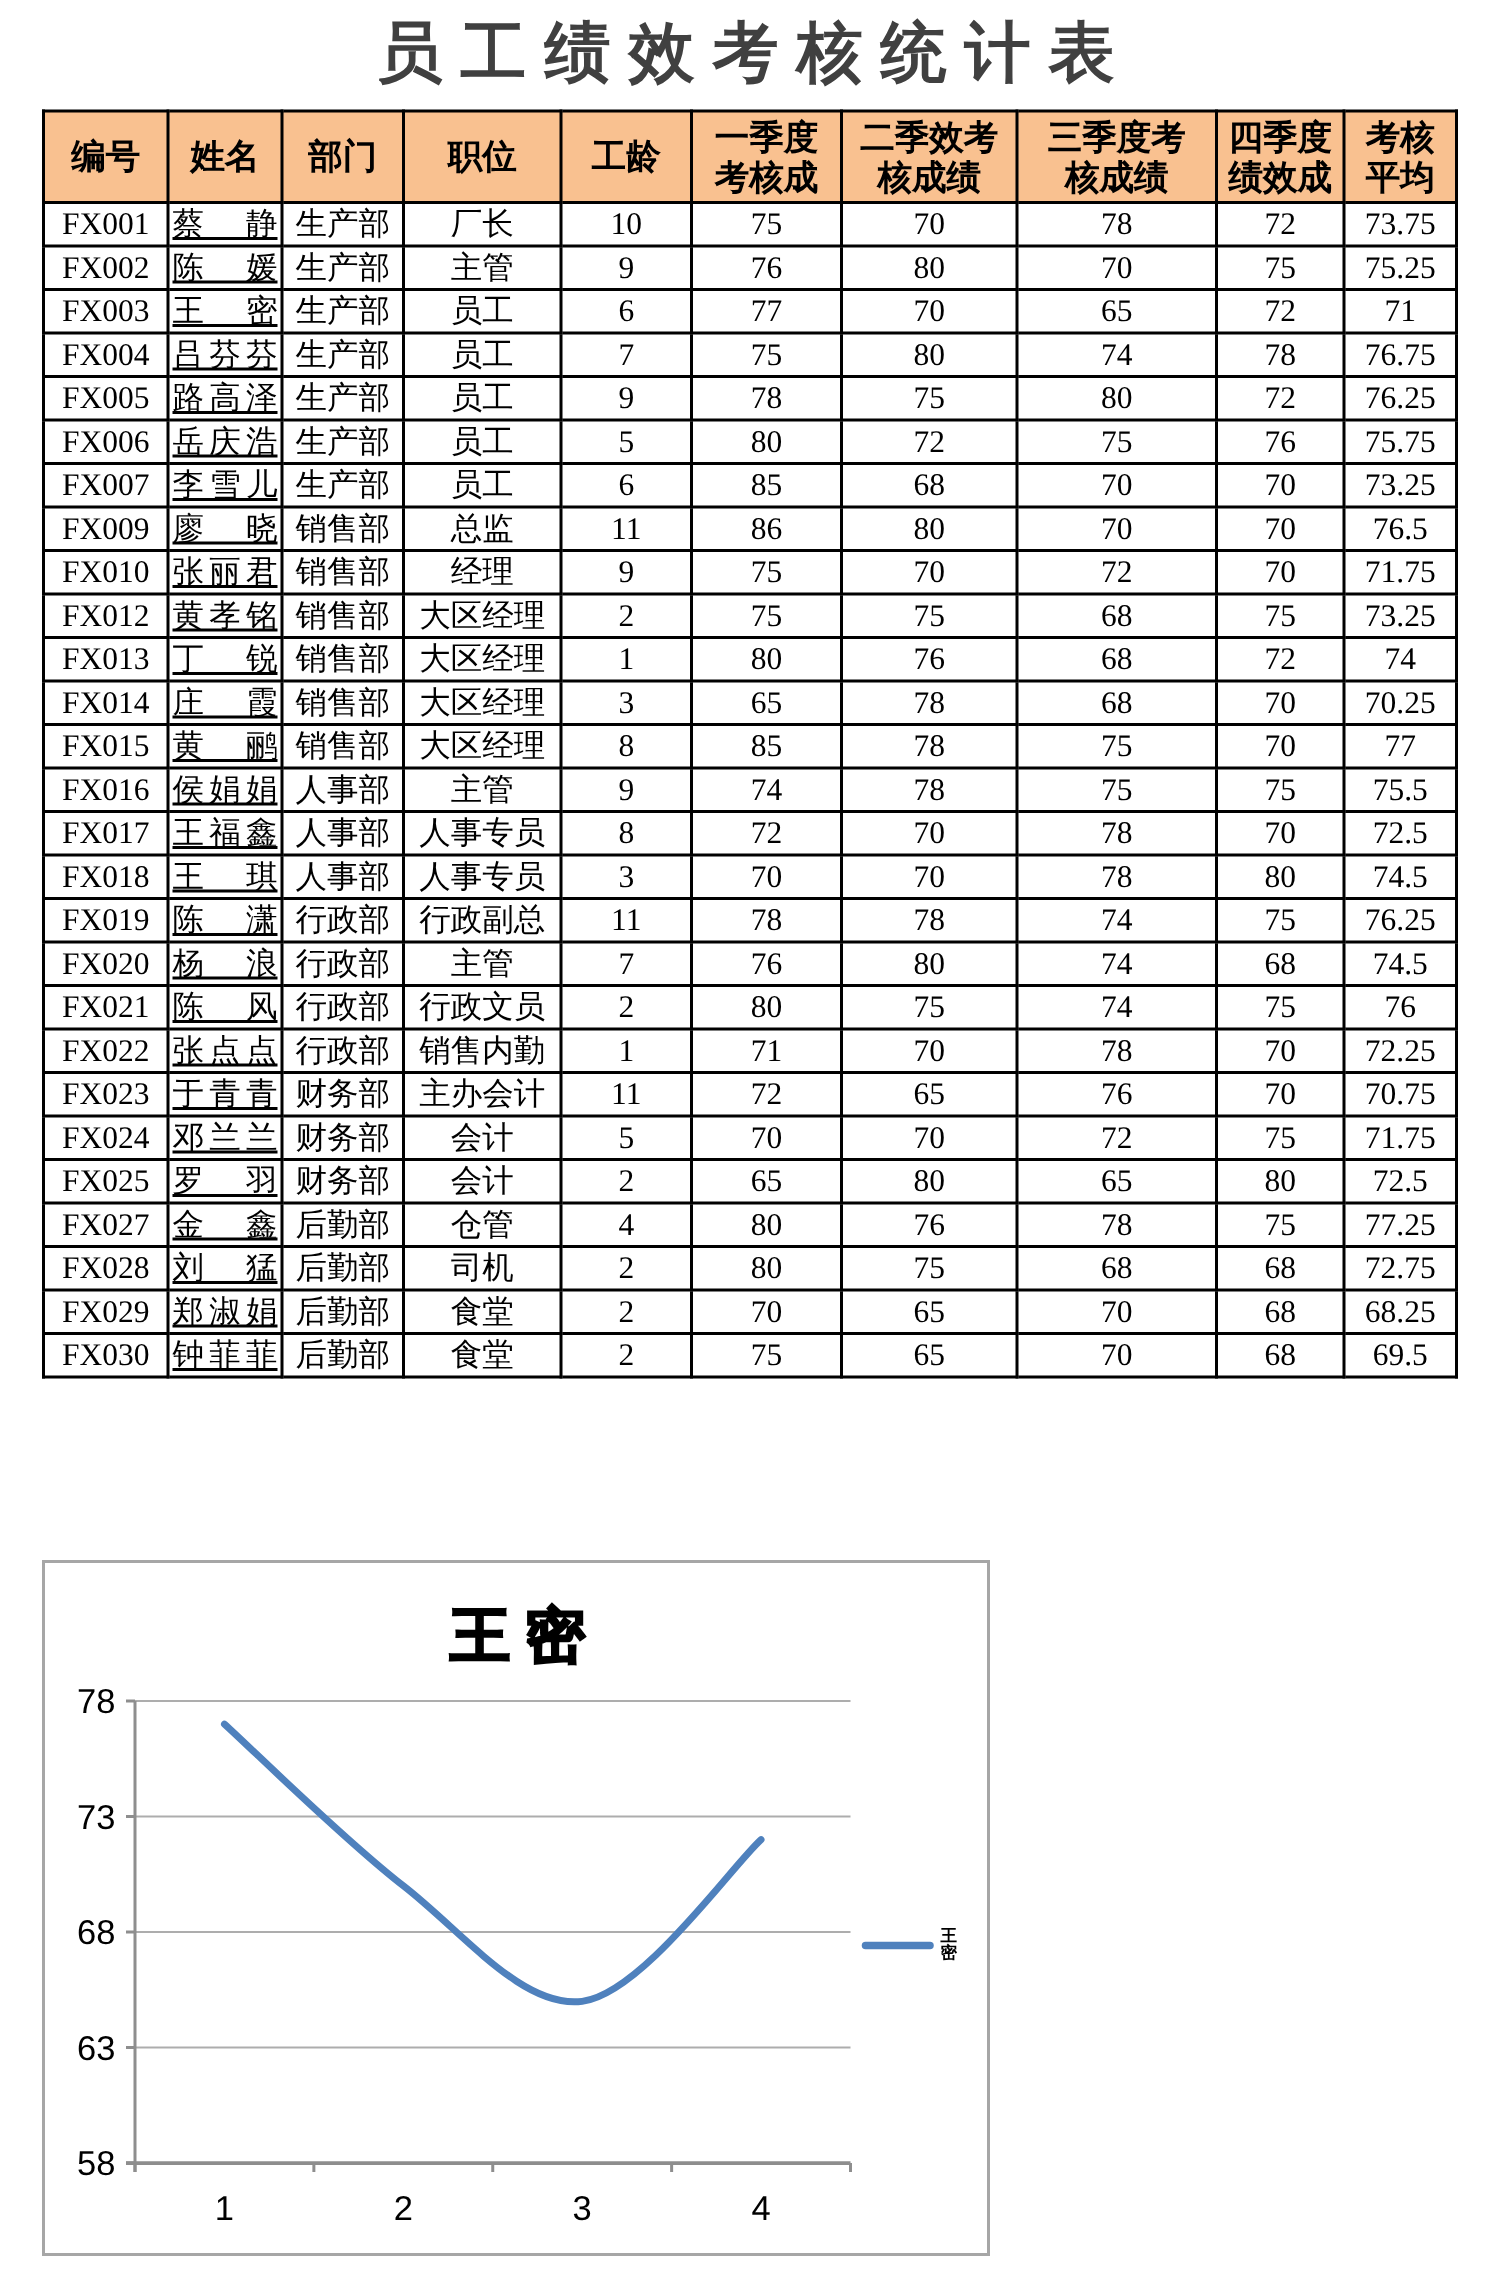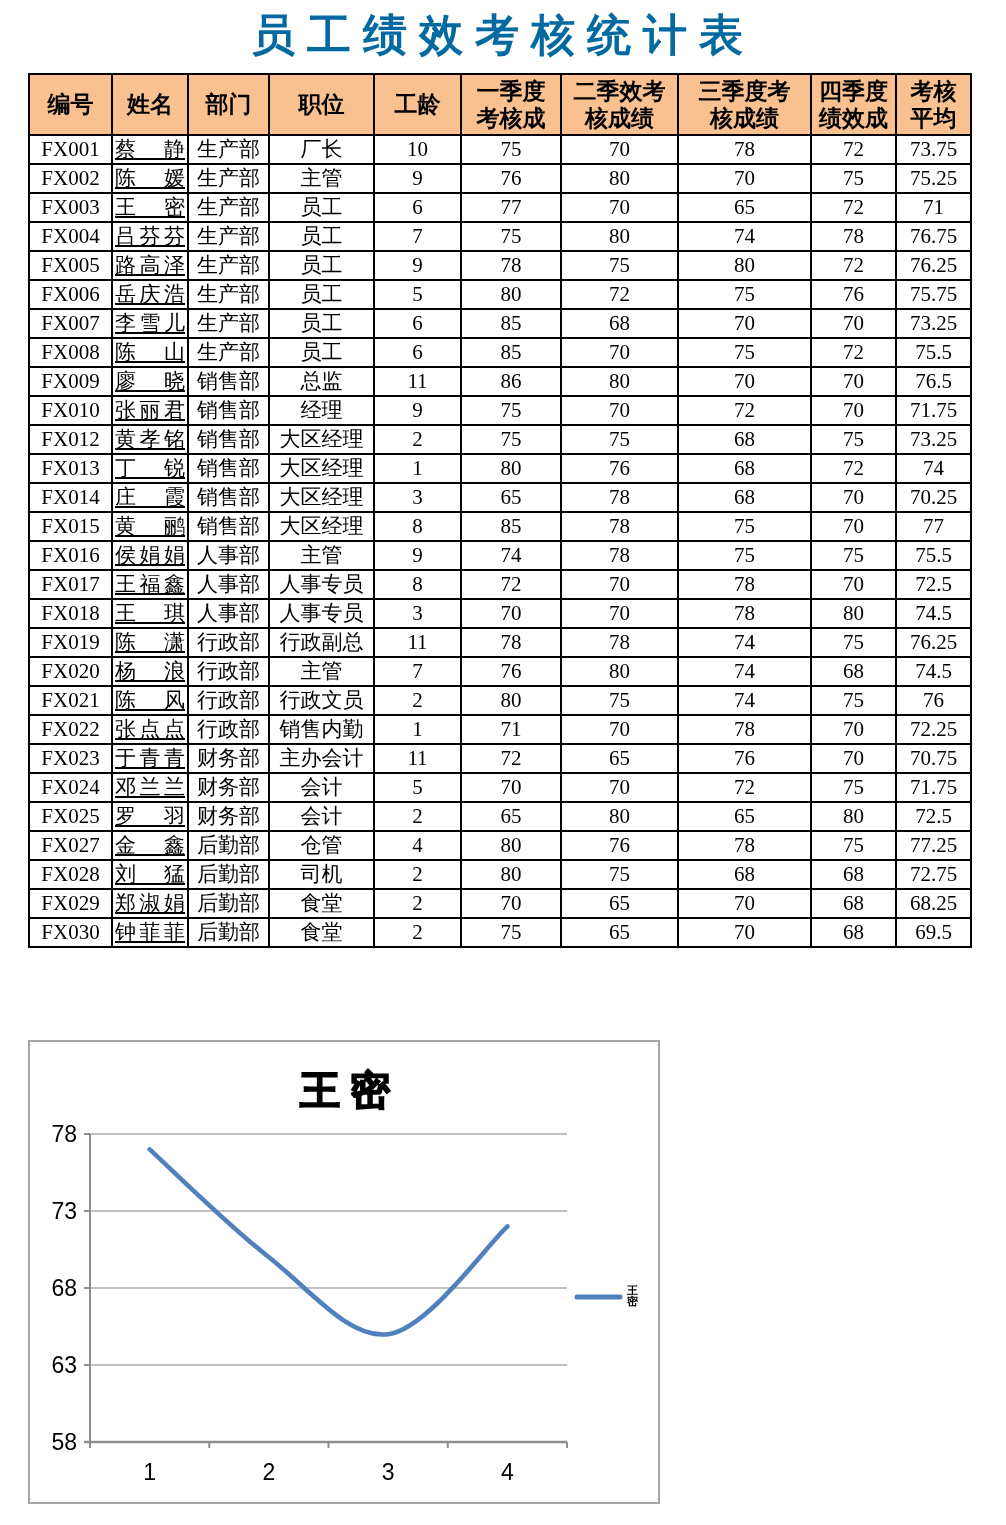--- a/index.html
+++ b/index.html
@@ -1,20 +1,20 @@
 <!DOCTYPE html>
 <html style="--header-fill: #F9C190;"><head>
 <meta charset="utf-8">
 <style>
   html,body{margin:0;padding:0;background:#ffffff;}
   .page{position:relative;width:1006px;height:1525px;background:#fff;overflow:hidden;
         font-family:"Liberation Serif","DejaVu Serif",serif;}
   .main-title{position:absolute;left:0;top:6px;width:100%;margin:0;text-align:center;
         font-family:"DejaVu Serif","Liberation Serif",serif;font-weight:bold;
-        font-size:44px;letter-spacing:12px;color:#0369a1;}
+        font-size:44px;letter-spacing:12px;color:#404040;}
   table.perf{position:absolute;left:28px;top:73px;width:942px;border-collapse:collapse;
         table-layout:fixed;}
   table.perf th{background:var(--header-fill,#FAC090);border:2px solid #000;
         font-size:23px;font-weight:bold;line-height:27px;white-space:pre-line;
         height:59px;padding:0;color:#000;}
   table.perf td{border:2px solid #000;font-size:21px;text-align:center;height:25px;
         line-height:25px;padding:1px 2px;color:#000;white-space:nowrap;overflow:hidden;}
   td.cell-name{text-align:justify;text-align-last:justify;padding:1px 10px;text-decoration:underline;}
   .chart-box{position:absolute;left:28px;top:1040px;width:628px;height:460px;
         border:2px solid #a6a6a6;background:#fff;}
@@ -140,32 +140,20 @@
           <td>生产部</td>
           <td>员工</td>
           <td>6</td>
           <td>85</td>
           <td>68</td>
           <td>70</td>
           <td>70</td>
           <td>73.25</td>
         </tr>
         <tr>
-          <td>FX008</td>
-          <td class="cell-name">陈山</td>
-          <td>生产部</td>
-          <td>员工</td>
-          <td>6</td>
-          <td>85</td>
-          <td>70</td>
-          <td>75</td>
-          <td>72</td>
-          <td>75.5</td>
-        </tr>
-        <tr>
           <td>FX009</td>
           <td class="cell-name">廖晓</td>
           <td>销售部</td>
           <td>总监</td>
           <td>11</td>
           <td>86</td>
           <td>80</td>
           <td>70</td>
           <td>70</td>
           <td>76.5</td>

